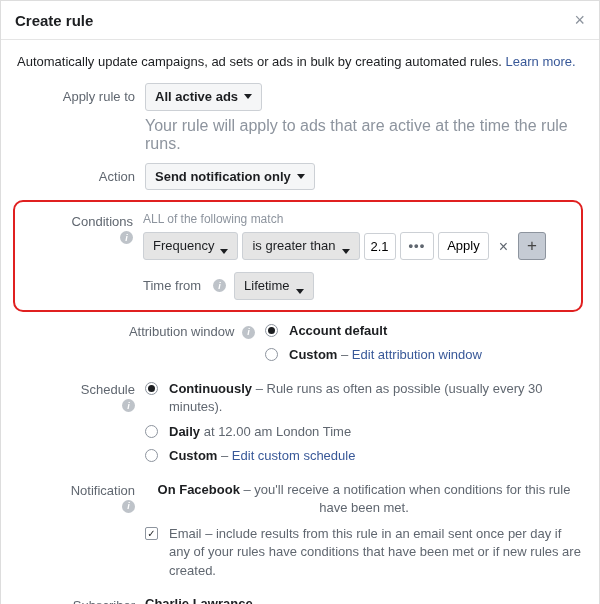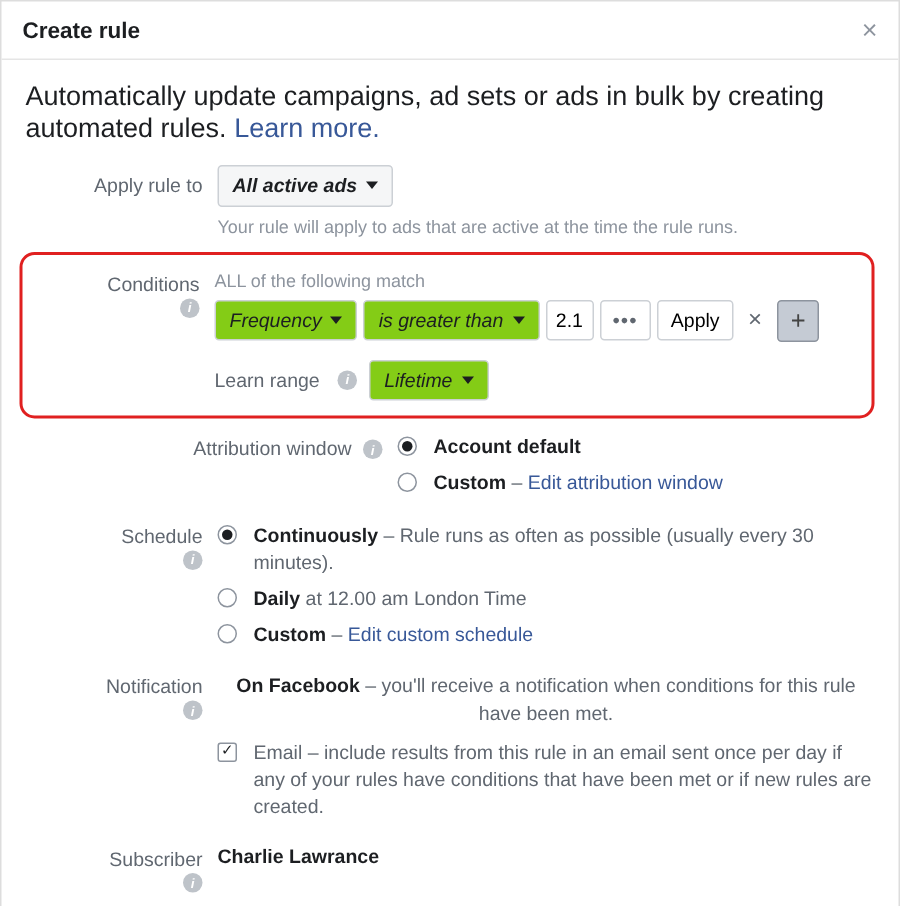--- a/index.html
+++ b/index.html
@@ -15,50 +15,49 @@
   .header {
     display: flex;
     justify-content: space-between;
     align-items: flex-end;
     padding: 10px 14px;
     border-bottom: 1px solid #e5e5e5;
   }
   .header h2 { font-size: 15px; font-weight: bold; margin: 0; }
   .close-x { color: #8d949e; font-size: 18px; cursor: pointer; line-height: 1; }
   .body { padding: 14px 16px 10px 16px; }
-  .intro { font-size: 18px; color: #1c1e21; margin-bottom: 14px; }
+  .intro { font-size: 13px; color: #1c1e21; margin-bottom: 14px; }
   .link { color: #385898; text-decoration: none; cursor: pointer; }
   .row { display: flex; align-items: flex-start; margin-bottom: 10px; }
   .label-col {
     width: 128px;
     text-align: right;
     padding-right: 10px;
     padding-top: 6px;
     color: #606770;
     font-size: 13px;
     flex-shrink: 0;
   }
   .label-col.tight { padding-top: 2px; padding-left: 48px; }
   .field-col { flex: 1; min-width: 0; }
-  .helper { color: #8d949e; font-size: 12px; margin-top: 6px; }
+  .helper { color: #8d949e; font-size: 16px; margin-top: 6px; }
   .dropdown {
     display: inline-flex;
     align-items: center;
     gap: 6px;
     border: 1px solid #ccd0d5;
     background: #f5f6f7;
     padding: 5px 9px;
     border-radius: 3px;
     font-size: 13px;
     font-weight: bold;
     cursor: pointer;
     line-height: 1.2;
-    font-style: italic;
-  }
-  .dropdown.light { font-weight: normal; background:#84cc16; }
+  }
+  .dropdown.light { font-weight: normal; background:#e5e5e5;align-items:flex-end; }
   .caret {
     width: 0; height: 0;
     border-left: 4px solid transparent;
     border-right: 4px solid transparent;
     border-top: 5px solid #1c1e21;
   }
   .info-icon {
     display: inline-flex;
     width: 13px; height: 13px;
     border-radius: 50%;
@@ -155,20 +154,29 @@
       <div class="label-col">Apply rule to</div>
       <div class="field-col">
         <div class="dropdown">
           <span>All active ads</span>
           <span class="caret"></span>
         </div>
         <div class="helper">Your rule will apply to ads that are active at the time the rule runs.</div>
       </div>
     </div>
 
+    <div class="row">
+      <div class="label-col">Action</div>
+      <div class="field-col">
+        <div class="dropdown">
+          <span>Send notification only</span>
+          <span class="caret"></span>
+        </div>
+      </div>
+    </div>
 
     <div class="highlight-box">
       <div class="row" style="margin-bottom:0">
         <div class="label-col tight">
           <span>Conditions</span>
           <span class="info-icon">i</span>
         </div>
         <div class="field-col">
           <div class="cond-header">ALL of the following match</div>
           <div class="cond-line">
@@ -180,21 +188,21 @@
               <span>is greater than</span>
               <span class="caret"></span>
             </div>
             <input class="num-input" value="2.1" style="">
             <button class="ellipsis-btn">•••</button>
             <button class="apply-btn">Apply</button>
             <span class="x-btn">×</span>
             <span class="plus-btn">+</span>
           </div>
           <div class="tr-row">
-            <span class="tr-label">Learn range</span>
+            <span class="tr-label">Time from</span>
             <span class="info-icon">i</span>
             <div class="dropdown light">
               <span>Lifetime</span>
               <span class="caret"></span>
             </div>
           </div>
         </div>
       </div>
     </div>
 

